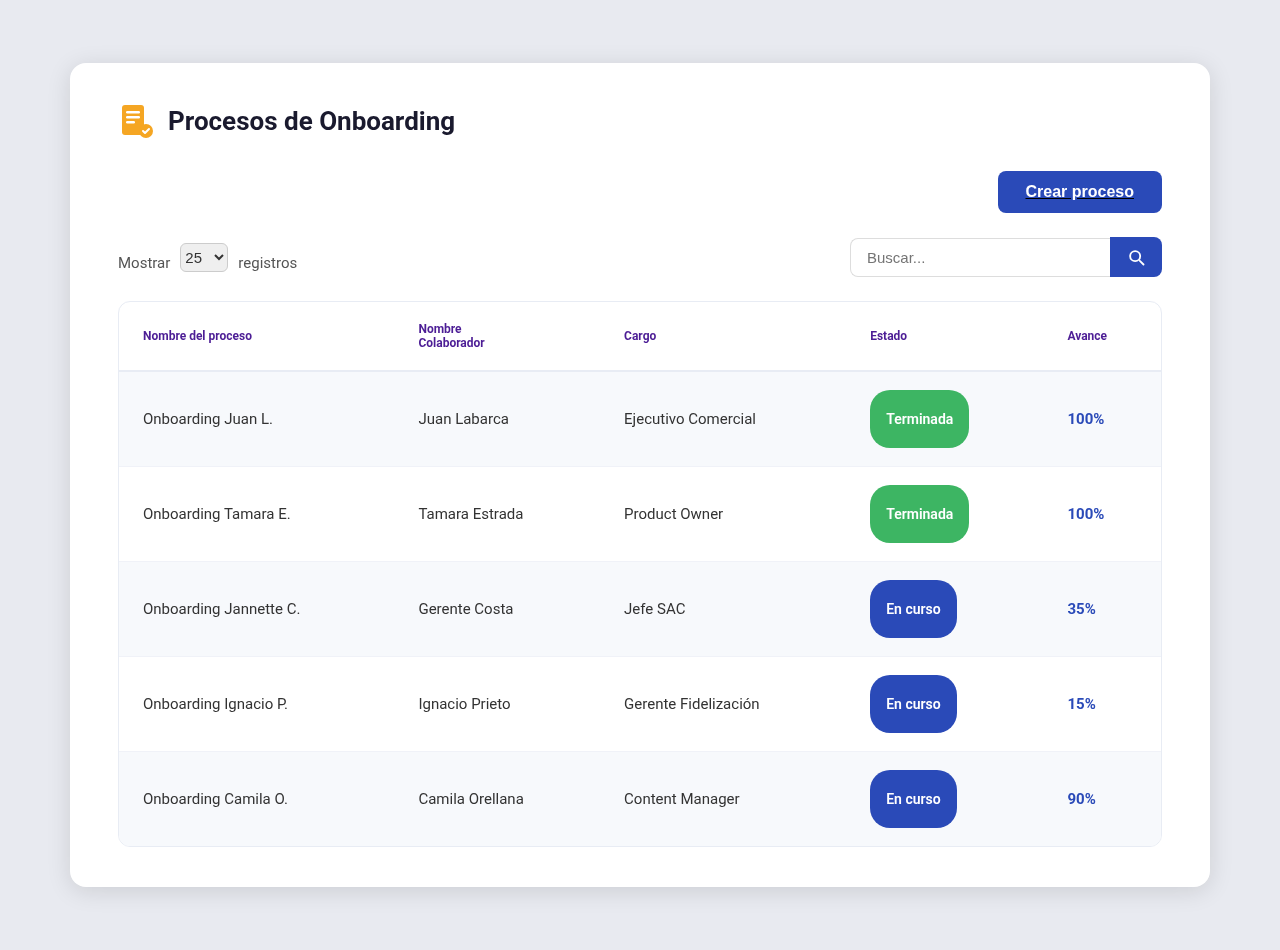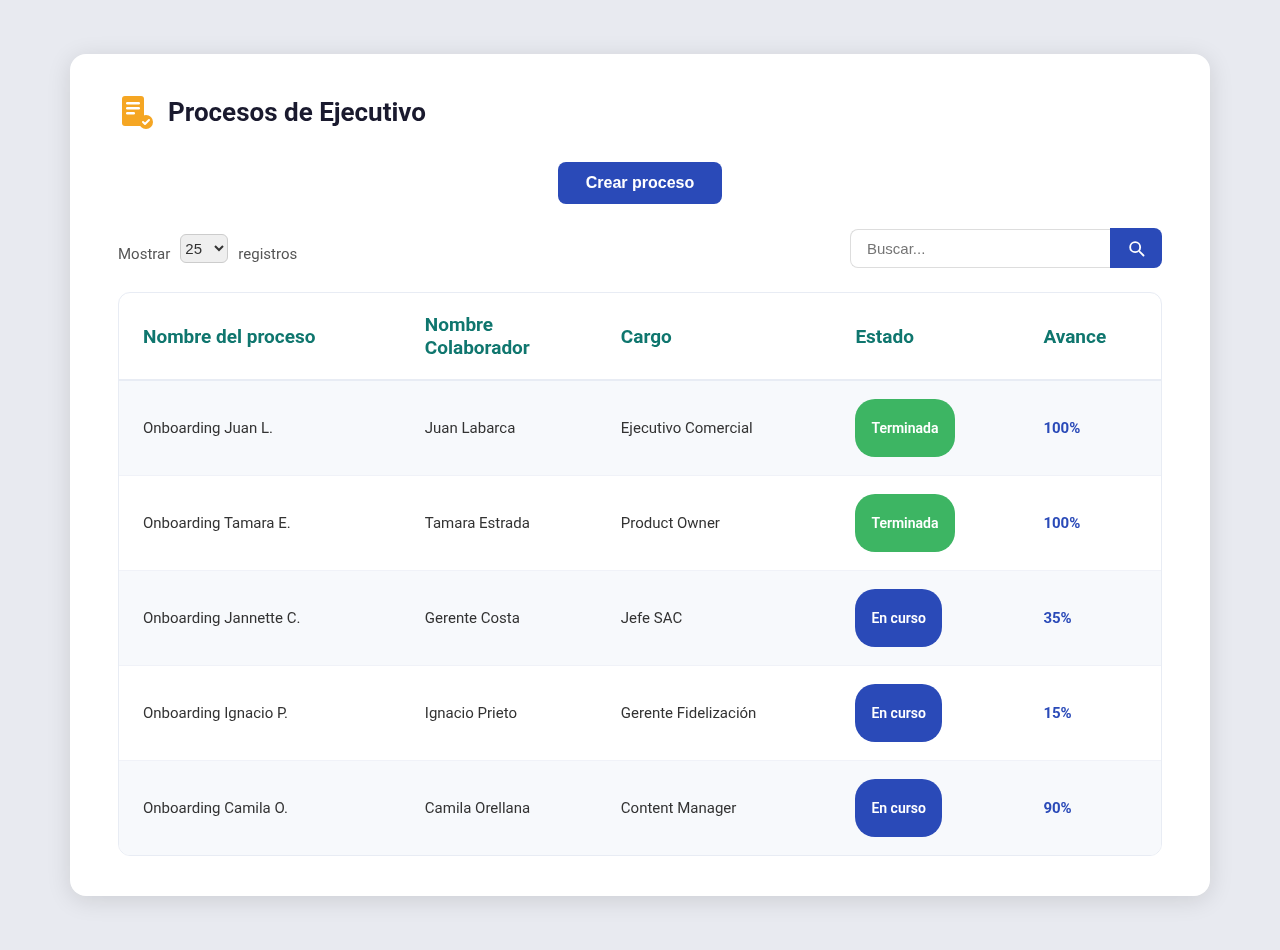--- a/index.html
+++ b/index.html
@@ -41,22 +41,23 @@
     }
 
     .page-title {
       font-size: 26px;
       font-weight: 700;
       color: #1a1a2e;
     }
 
     .toolbar {
       display: flex;
-      justify-content: center;
+      justify-content: flex-end;
       margin-bottom: 24px;
+      text-decoration: underline;
     }
 
     .create-btn {
       background: #2a4ab8;
       color: #ffffff;
       border: none;
       border-radius: 8px;
       padding: 12px 28px;
       font-size: 16px;
       font-weight: 600;
@@ -132,23 +133,23 @@
       border-collapse: collapse;
     }
 
     thead tr {
       border-bottom: 2px solid #e8ecf4;
     }
 
     thead th {
       padding: 20px 24px;
       text-align: left;
-      font-size: 19px;
+      font-size: 12px;
       font-weight: 700;
-      color: #0f766e;
+      color: #4c1d95;
     }
 
     tbody tr {
       border-bottom: 1px solid #f0f2f8;
     }
 
     tbody tr:last-child {
       border-bottom: none;
     }
 
@@ -197,21 +198,21 @@
 
   <div class="header">
     <svg class="header-icon" viewBox="0 0 36 36" xmlns="http://www.w3.org/2000/svg">
       <rect x="4" y="2" width="22" height="30" rx="3" fill="#f5a623"></rect>
       <rect x="8" y="8" width="14" height="2.5" rx="1.2" fill="white"></rect>
       <rect x="8" y="13" width="14" height="2.5" rx="1.2" fill="white"></rect>
       <rect x="8" y="18" width="9" height="2.5" rx="1.2" fill="white"></rect>
       <circle cx="28" cy="28" r="7" fill="#f5a623"></circle>
       <path d="M25 28 L27 30 L31 26" stroke="white" stroke-width="2" stroke-linecap="round" stroke-linejoin="round" fill="none"></path>
     </svg>
-    <span class="page-title">Procesos  de Ejecutivo</span>
+    <span class="page-title">Procesos  de Onboarding</span>
   </div>
 
   <div class="toolbar">
     <button class="create-btn">Crear proceso</button>
   </div>
 
   <div class="controls">
     <div class="show-entries">
       <span>Mostrar</span>
       <select class="entries-select">

